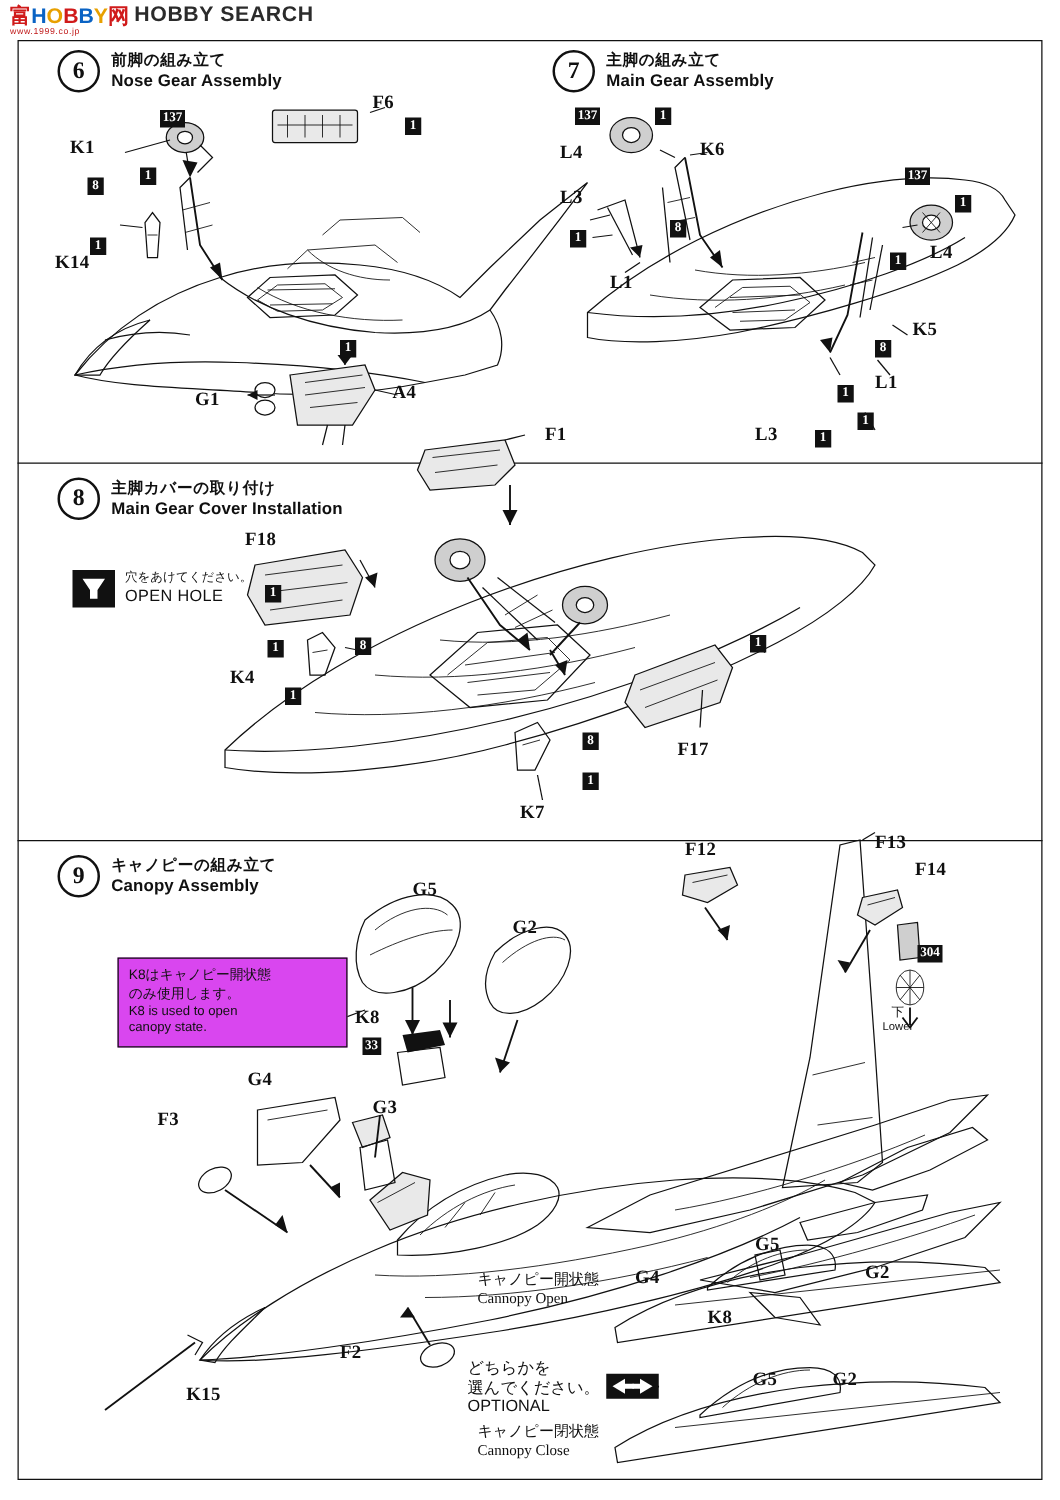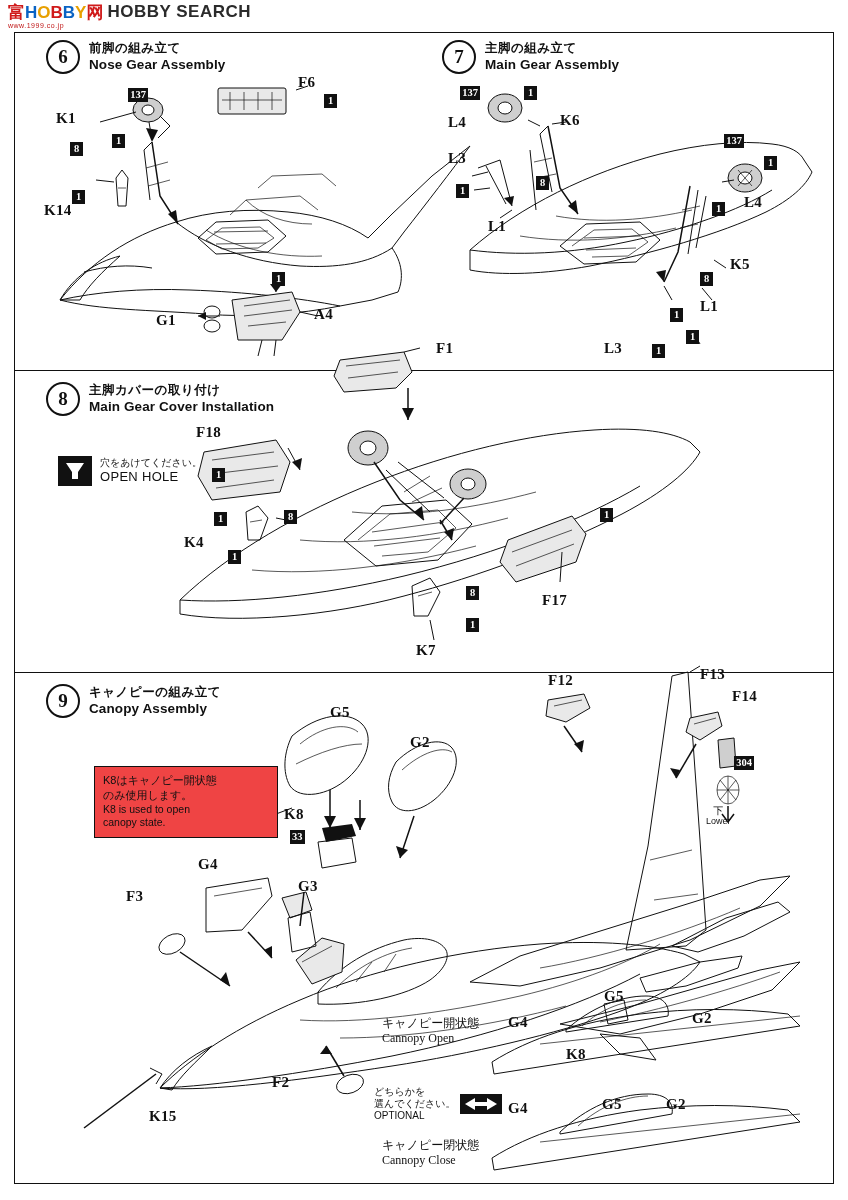--- a/index.html
+++ b/index.html
@@ -85,34 +85,34 @@
   .legend-icon{
     width:34px;height:30px;background:#111;
     display:flex;align-items:center;justify-content:center;
   }
   .legend-icon svg{display:block;}
   .legend-txt .lj{font-size:10px;line-height:1.2;}
   .legend-txt .le{font-size:13px;line-height:1.2;letter-spacing:0.3px;}
 
   
   .note{
-    position:absolute;border:1.3px solid #111;background:#ef4444;
+    position:absolute;border:1.3px solid #111;background:#d946ef;
     padding:6px 8px 7px 8px;box-sizing:border-box;
   }
   .note .nj{font-size:11px;line-height:1.35;}
   .note .ne{font-size:10.5px;line-height:1.3;}
 
   
   .cap{position:absolute;text-align:left;}
   .cap .cj{font-size:12px;line-height:1.25;}
   .cap .ce{font-size:12px;line-height:1.25;font-family:"Liberation Serif",serif;}
 
   
   .optional{position:absolute;display:flex;align-items:center;gap:5px;}
-  .optional .ot{font-size:10px;line-height:1.2;}
+  .optional .ot{font-size:13px;line-height:1.2;}
   .opt-arrows{
     width:42px;height:20px;background:#111;
     display:flex;align-items:center;justify-content:center;
     color:#fff;font-size:13px;letter-spacing:-1px;
   }
 
   
   .lower-mark{position:absolute;text-align:center;}
   .lower-mark .lj{font-size:10px;line-height:1;}
   .lower-mark .le{font-size:9px;line-height:1.2;}

